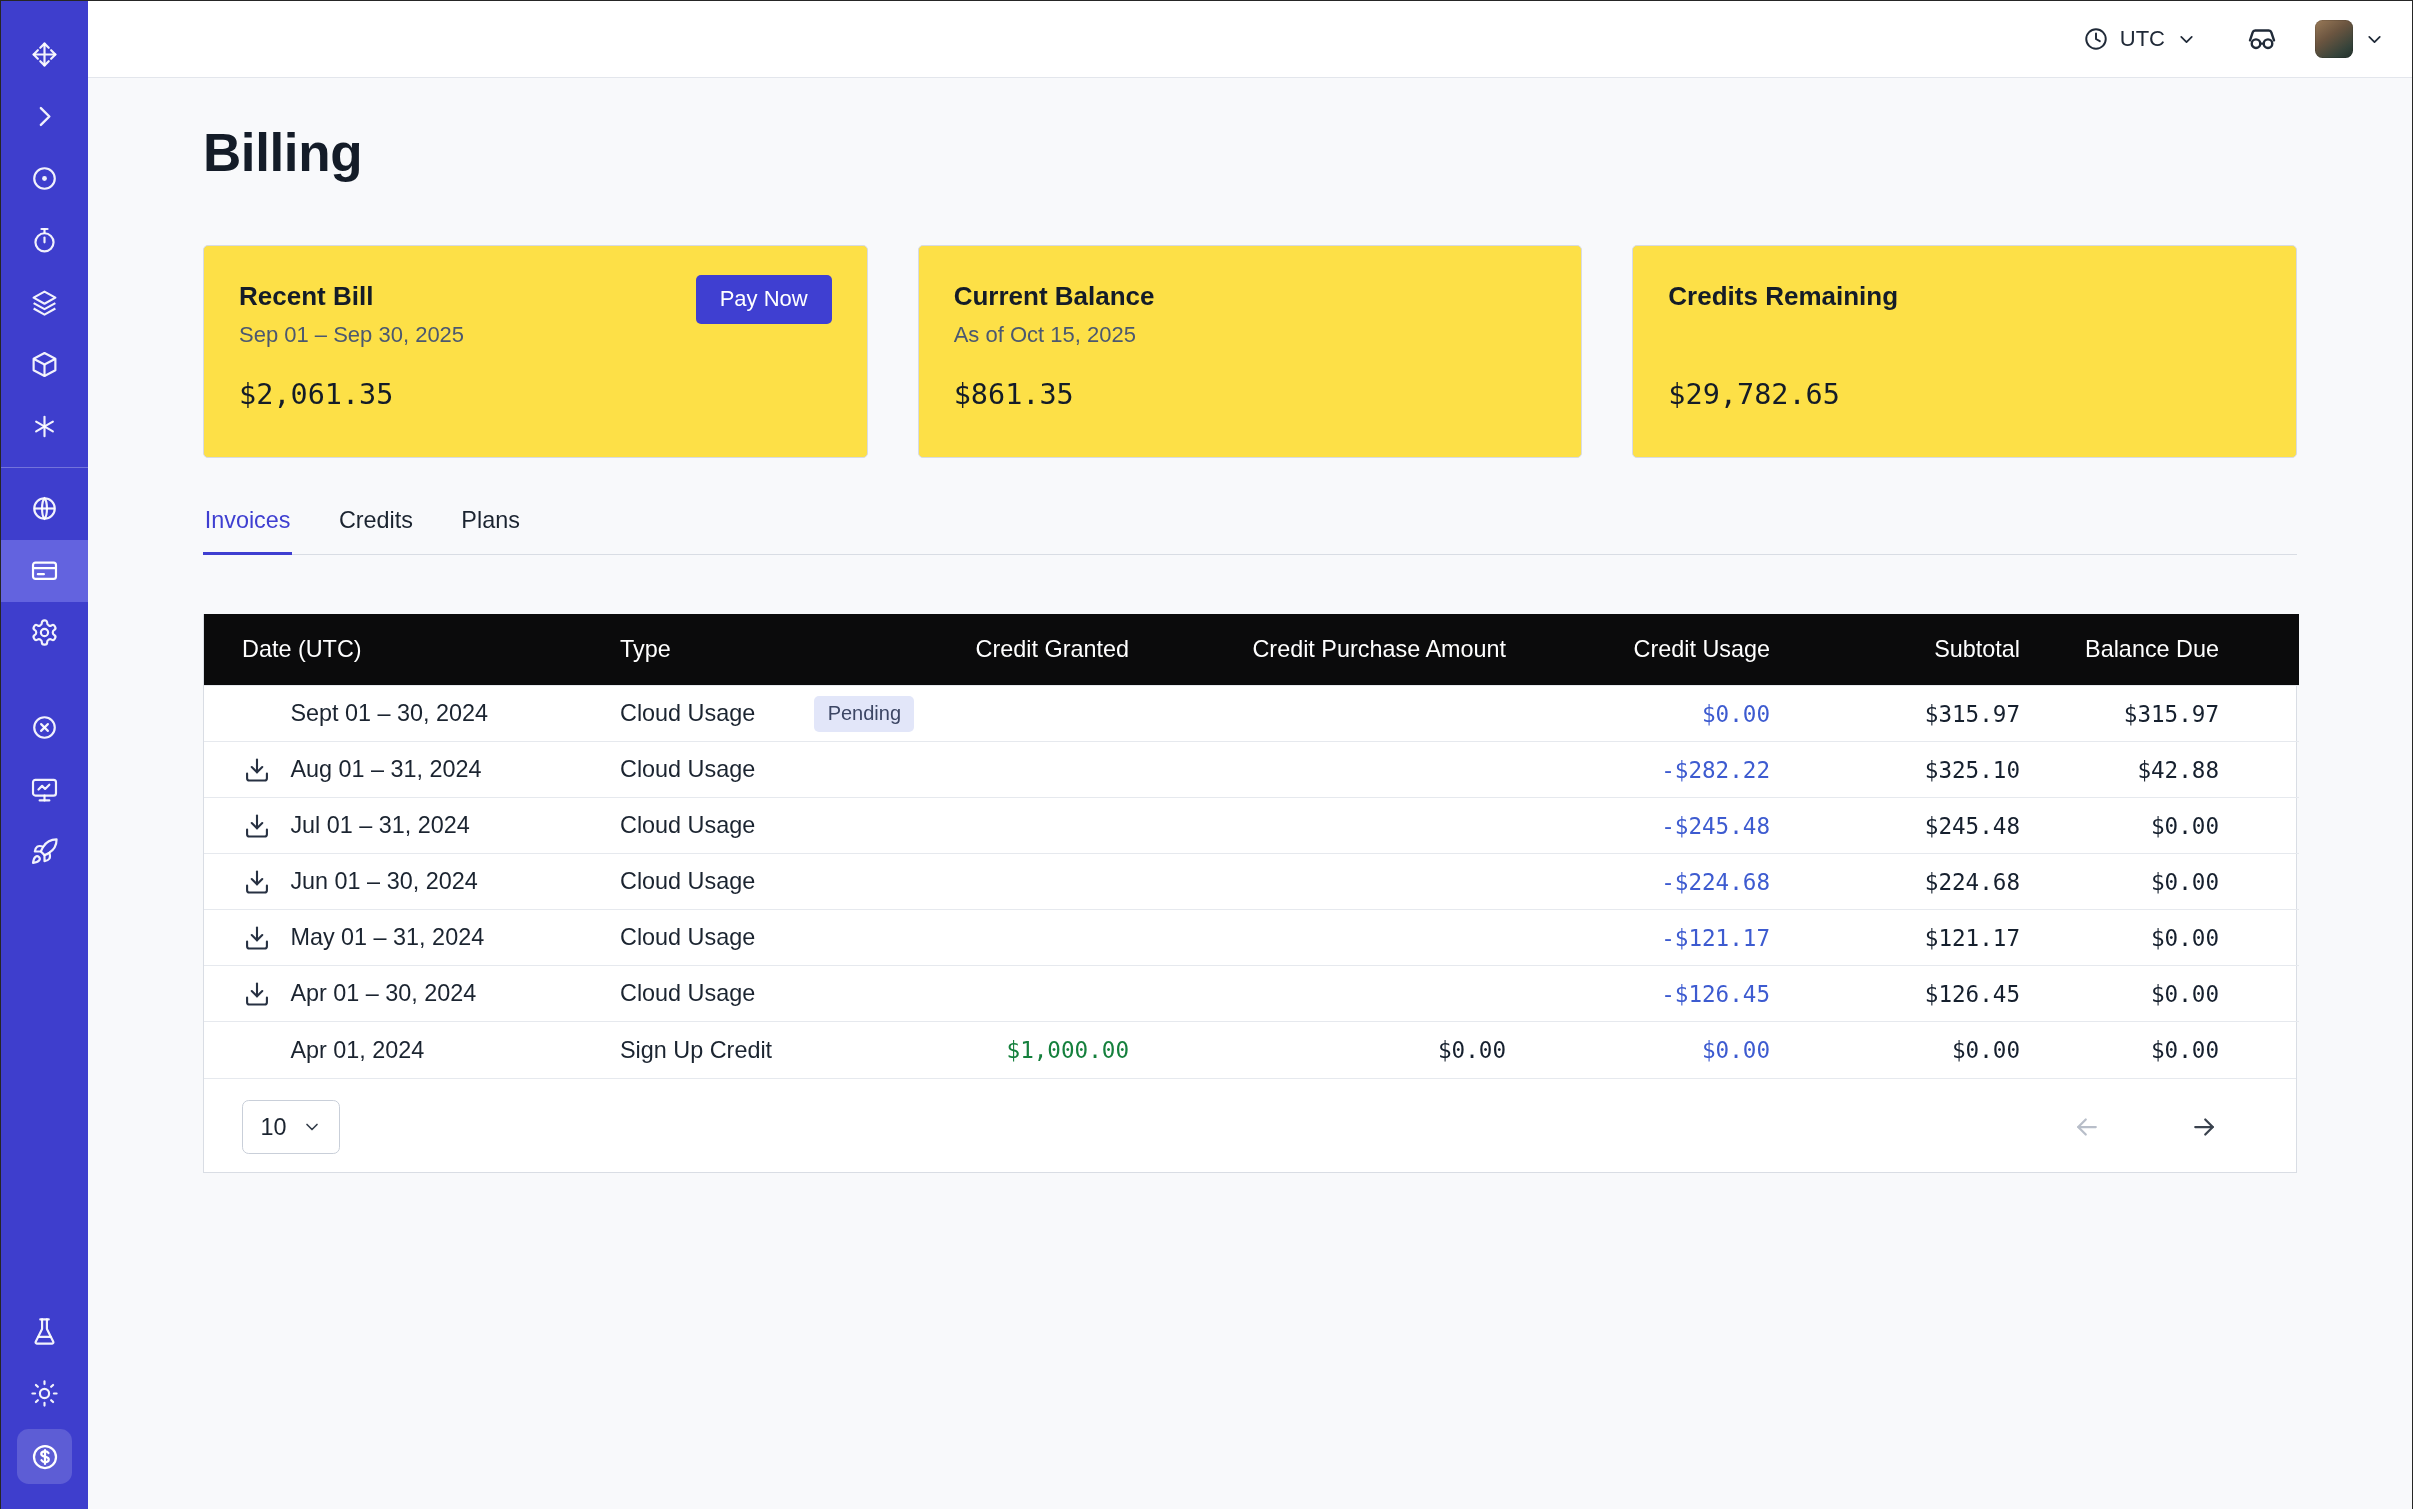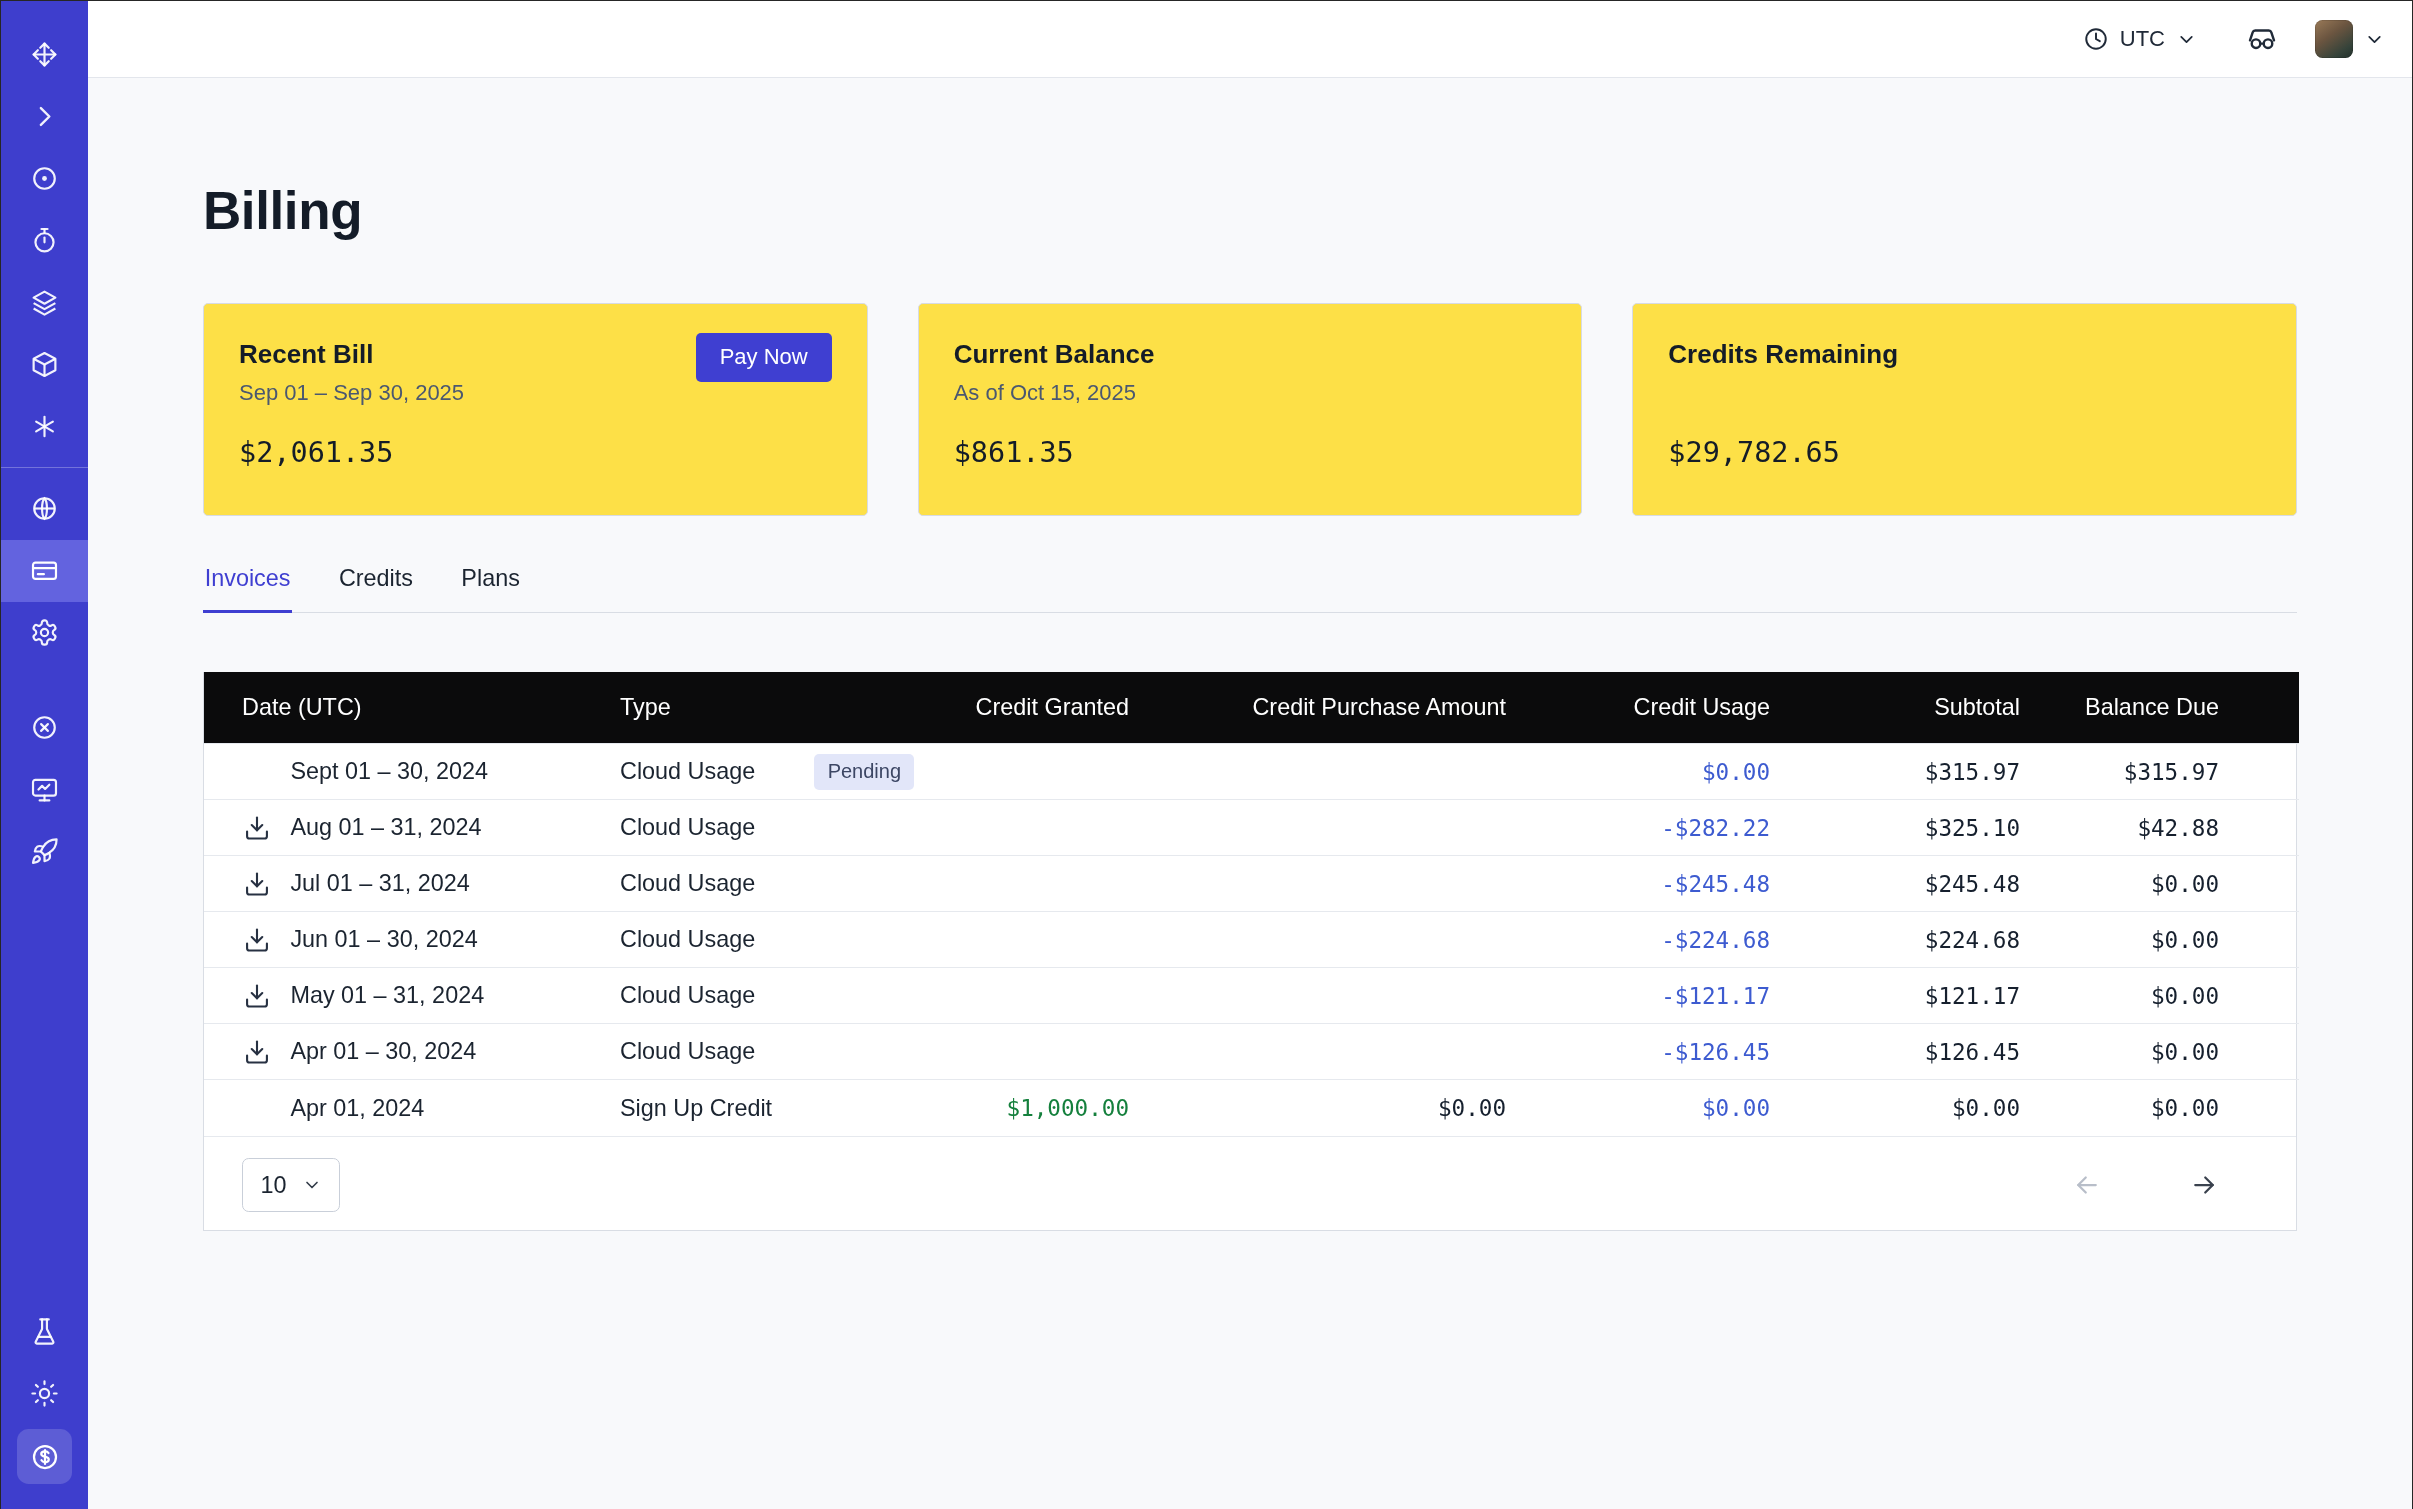--- a/index.html
+++ b/index.html
@@ -27,21 +27,21 @@
   .tz-group svg.clock { width:26px; height:26px; }
   .tz-group svg.chev { width:21px; height:21px; }
   .goggles-btn { margin-left:49px; color:#202a38; cursor:pointer; display:flex; }
   .goggles-btn svg { width:32px; height:32px; }
   .avatar-group { margin-left:37px; display:flex; align-items:center; gap:11px; cursor:pointer; }
   .avatar { width:38px; height:38px; border-radius:7.5px; background:linear-gradient(145deg,#9a7a58 0%,#6b5540 40%,#35433a 78%,#22302b 100%); box-shadow:inset 0 0 0 0.8px rgba(0,0,0,.15); }
   .avatar-group svg { width:21px; height:21px; color:#202a38; }
 
   .content { flex:1; padding:0 115px; overflow:hidden; }
 
-  .page-title { margin-top:102px; font-size:53px; font-weight:600; letter-spacing:-0.4px; color:#141c28; }
+  .page-title { margin-top:44px; font-size:53px; font-weight:600; letter-spacing:-0.4px; color:#141c28; }
 
   
   .cards { display:flex; gap:50px; margin-top:62px; }
   .card { position:relative; flex:1; background:#fde047; border:0.8px solid #d7dbe3; border-radius:5px; padding:35px 35px; height:213px; }
   .card-title { font-size:26px; font-weight:600; color:#141c28; }
   .card-sub { margin-top:10px; font-size:22px; color:#4b5870; min-height:28.5px; }
   .card-amount { margin-top:27px; font-family:"DejaVu Sans Mono",monospace; font-size:28.5px; color:#141c28; }
   .paynow { position:absolute; top:28.5px; right:35px; background:#3F3FD1; color:#fff; border:none; border-radius:5px; height:49px; padding:0 24px; font-size:22px; font-family:inherit; cursor:pointer; }
 
   

